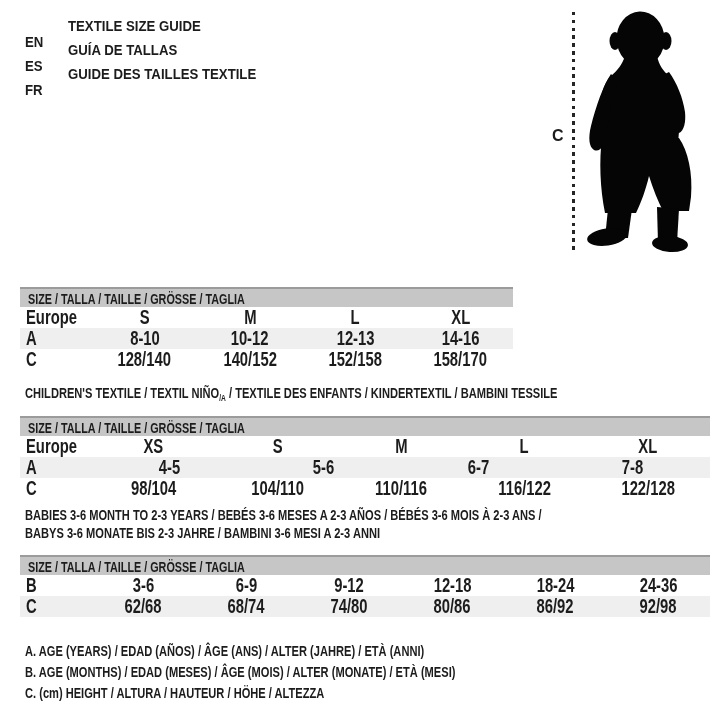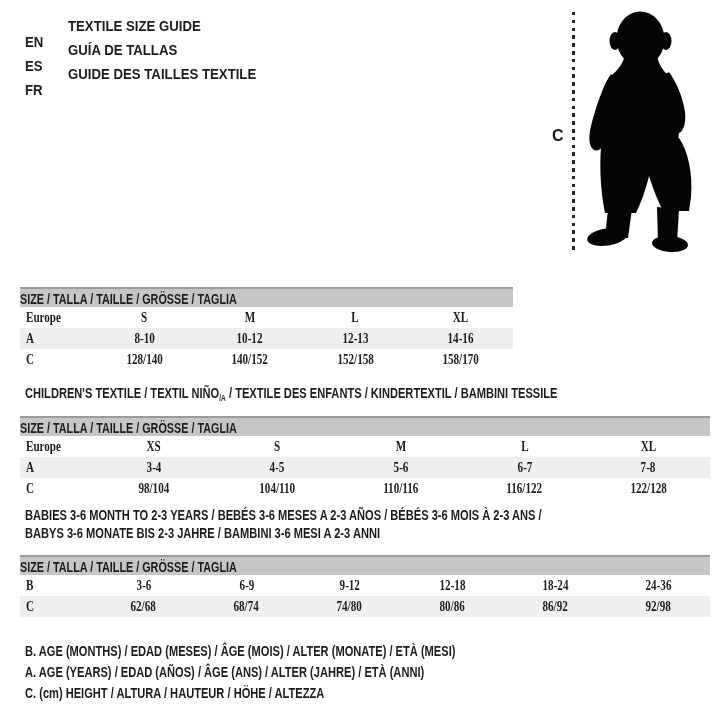--- a/index.html
+++ b/index.html
@@ -29,22 +29,22 @@
   .t2title{top:384px;}
   .t3title{top:506px;line-height:18px;}
   .sub{font-size:9px;vertical-align:-3px;letter-spacing:0;}
 
   
   .table{position:absolute;left:20px;}
   .tbl1{top:287px;width:493px;}
   .tbl2{top:416px;width:690px;}
   .tbl3{top:555px;width:690px;}
   .bar{height:18px;background:#c6c6c6;border-top:2px solid #9b9b9b;display:flex;
-       align-items:center;padding-left:0;font-size:15px;box-sizing:content-box;}
-  .trow{display:flex;height:21px;align-items:center;font-size:15px;font-family:Liberation Serif, serif;}
+       align-items:center;padding-left:8px;font-size:15px;box-sizing:content-box;}
+  .trow{display:flex;height:21px;align-items:center;font-size:20px;}
   .trow.stripe{background:#efefef;}
   .lbl{width:72px;padding-left:6px;box-sizing:border-box;}
   .cell{flex:1;text-align:center;}
 
   
   .notes{position:absolute;left:25px;top:640px;font-size:15px;line-height:21px;}
 </style>
 </head>
 <body>
 
@@ -123,21 +123,20 @@
         <div class="trow">
           <span class="lbl"><span class="t74">Europe</span></span>
           <span class="cell"><span class="tc74">XS</span></span>
           <span class="cell"><span class="tc74">S</span></span>
           <span class="cell"><span class="tc74">M</span></span>
           <span class="cell"><span class="tc74">L</span></span>
           <span class="cell"><span class="tc74">XL</span></span>
         </div>
         <div class="trow stripe">
           <span class="lbl"><span class="t74">A</span></span>
-          <span class="cell"><span class="tc74">3-4</span></span>
           <span class="cell"><span class="tc74">4-5</span></span>
           <span class="cell"><span class="tc74">5-6</span></span>
           <span class="cell"><span class="tc74">6-7</span></span>
           <span class="cell"><span class="tc74">7-8</span></span>
         </div>
         <div class="trow">
           <span class="lbl"><span class="t74">C</span></span>
           <span class="cell"><span class="tc74">98/104</span></span>
           <span class="cell"><span class="tc74">104/110</span></span>
           <span class="cell"><span class="tc74">110/116</span></span>
@@ -171,18 +170,18 @@
           <span class="cell"><span class="tc74">68/74</span></span>
           <span class="cell"><span class="tc74">74/80</span></span>
           <span class="cell"><span class="tc74">80/86</span></span>
           <span class="cell"><span class="tc74">86/92</span></span>
           <span class="cell"><span class="tc74">92/98</span></span>
         </div>
       </div>
   </div>
 
   <div class="notes">
+    <div><span class="t74">A. AGE (YEARS) / EDAD (AÑOS) / ÂGE (ANS) / ALTER (JAHRE) / ETÀ (ANNI)</span></div>
     <div><span class="t74">B. AGE (MONTHS) / EDAD (MESES) / ÂGE (MOIS) / ALTER (MONATE) / ETÀ (MESI)</span></div>
-    <div><span class="t74">A. AGE (YEARS) / EDAD (AÑOS) / ÂGE (ANS) / ALTER (JAHRE) / ETÀ (ANNI)</span></div>
     <div><span class="t74">C. (cm) HEIGHT / ALTURA / HAUTEUR / HÖHE / ALTEZZA</span></div>
   </div>
 
 </div>
 
 </body></html>

